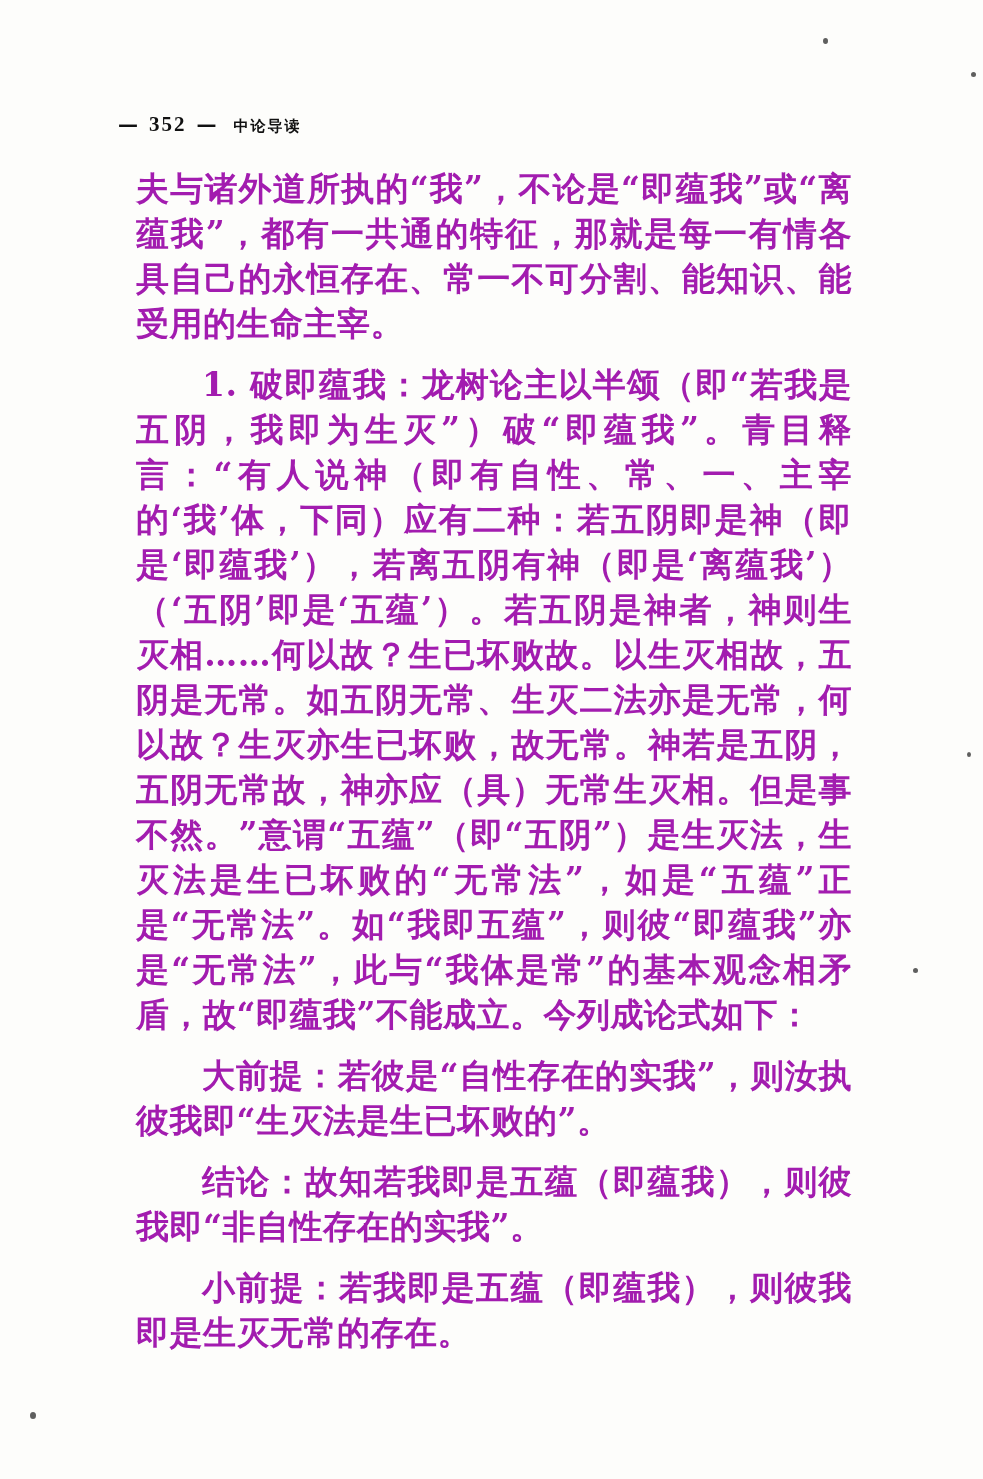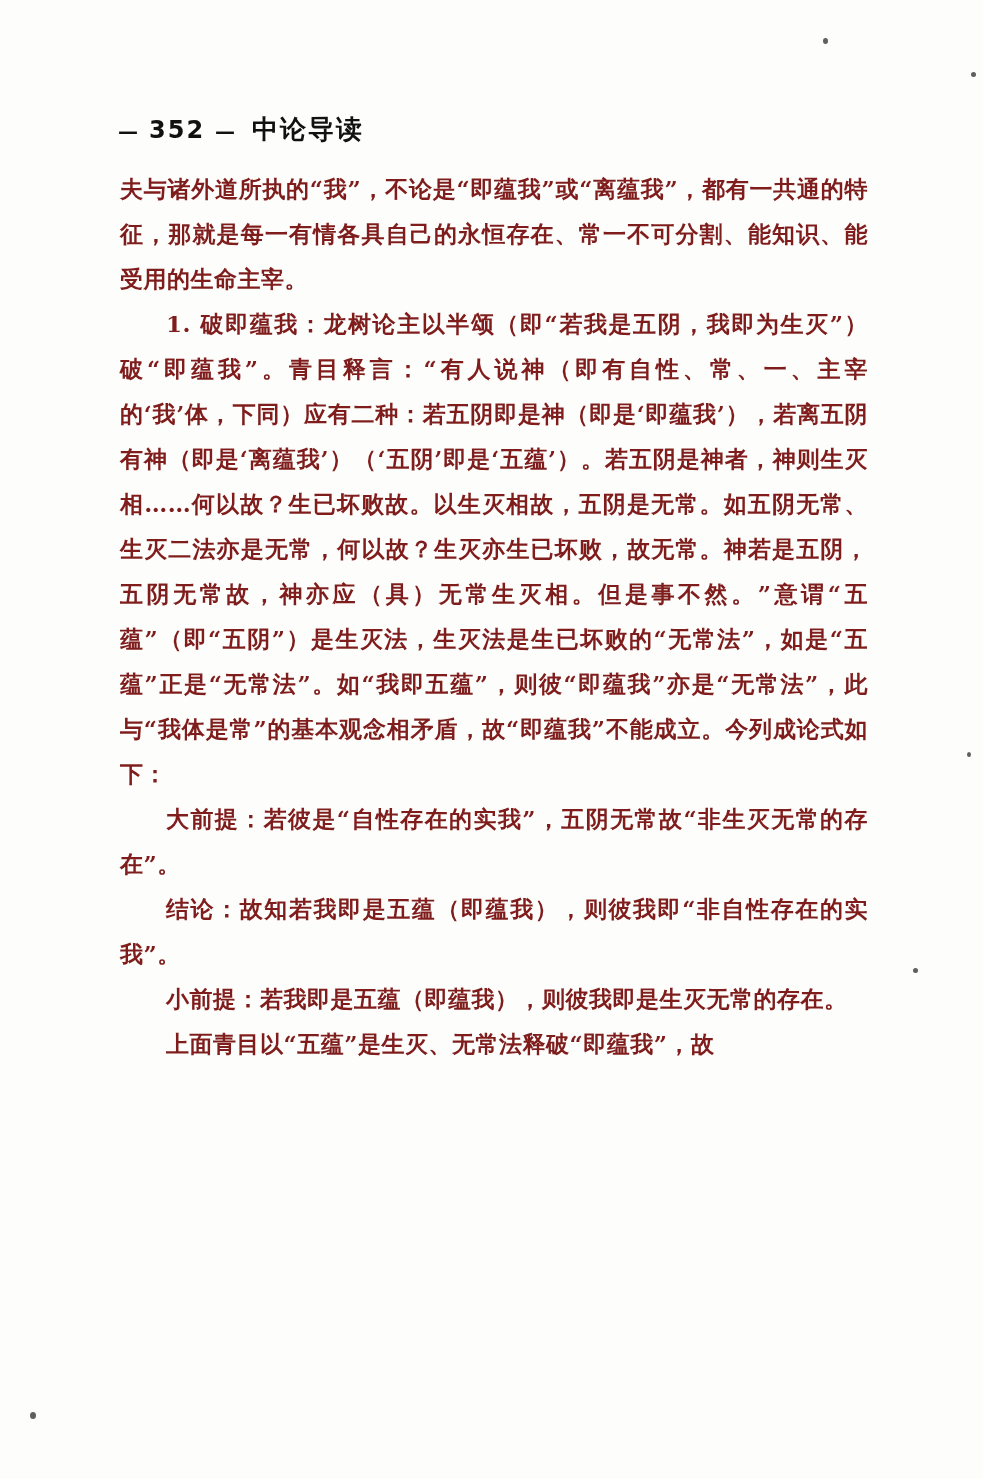--- a/index.html
+++ b/index.html
@@ -43,46 +43,47 @@
     font-weight: 700;
     font-size: 21px;
     letter-spacing: 1px;
     color: #111;
   }
   .header .dash {
     font-weight: 700;
     font-size: 20px;
   }
   .header .pageno {
-    font-size: 24px;
+    font-size: 21px;
     letter-spacing: 2px;
+    font-family: Liberation Serif, serif;
   }
   .header .bookname {
-    font-size: 26px;
+    font-size: 15px;
     letter-spacing: 2px;
     margin-left: 6px;
   }
 
   .body {
     position: absolute;
     left: 120px;
     top: 166px;
     width: 748px;
   }
 
   p {
-    margin: 0;
-    font-size: 23px;
+    margin: 16px;
+    font-size: 33px;
     line-height: 45px;
     text-align: justify;
     text-justify: inter-character;
     letter-spacing: 0.5px;
     font-family: "DejaVu Serif", "Liberation Serif", serif;
     font-weight: 700;
-    color: #7f1d1d;
+    color: #a21caf;
   }
   p.indent { text-indent: 2em; }
 
   
   p.kai {
     font-family: "DejaVu Serif", "Liberation Serif", serif;
     font-weight: 600;
     font-style: normal;
   }
 
@@ -102,19 +103,18 @@
   <div class="header">
     <span class="dash">—</span>
     <span class="pageno">352</span>
     <span class="dash">—</span>
     <span class="bookname">中论导读</span>
   </div>
 
   <div class="body">
     <p class="blk">夫与诸外道所执的“我”，不论是“即蕴我”或“离蕴我”，都有一共通的特征，那就是每一有情各具自己的永恒存在、常一不可分割、能知识、能受用的生命主宰。</p>
     <p class="blk indent kai">1. 破即蕴我：龙树论主以半颂（即“若我是五阴，我即为生灭”）破“即蕴我”。青目释言：“有人说神（即有自性、常、一、主宰的‘我’体，下同）应有二种：若五阴即是神（即是‘即蕴我’），若离五阴有神（即是‘离蕴我’）（‘五阴’即是‘五蕴’）。若五阴是神者，神则生灭相……何以故？生已坏败故。以生灭相故，五阴是无常。如五阴无常、生灭二法亦是无常，何以故？生灭亦生已坏败，故无常。神若是五阴，五阴无常故，神亦应（具）无常生灭相。但是事不然。”意谓“五蕴”（即“五阴”）是生灭法，生灭法是生已坏败的“无常法”，如是“五蕴”正是“无常法”。如“我即五蕴”，则彼“即蕴我”亦是“无常法”，此与“我体是常”的基本观念相矛盾，故“即蕴我”不能成立。今列成论式如下：</p>
-    <p class="blk indent kai">大前提：若彼是“自性存在的实我”，五阴无常故“非生灭无常的存在”。</p>
+    <p class="blk indent kai">大前提：若彼是“自性存在的实我”，则汝执彼我即“生灭法是生已坏败的”。</p>
     <p class="blk indent kai">结论：故知若我即是五蕴（即蕴我），则彼我即“非自性存在的实我”。</p>
     <p class="blk indent kai">小前提：若我即是五蕴（即蕴我），则彼我即是生灭无常的存在。</p>
-    <p class="blk indent">上面青目以“五蕴”是生灭、无常法释破“即蕴我”，故</p>
   </div>
 
 </div>
 
 </body></html>

